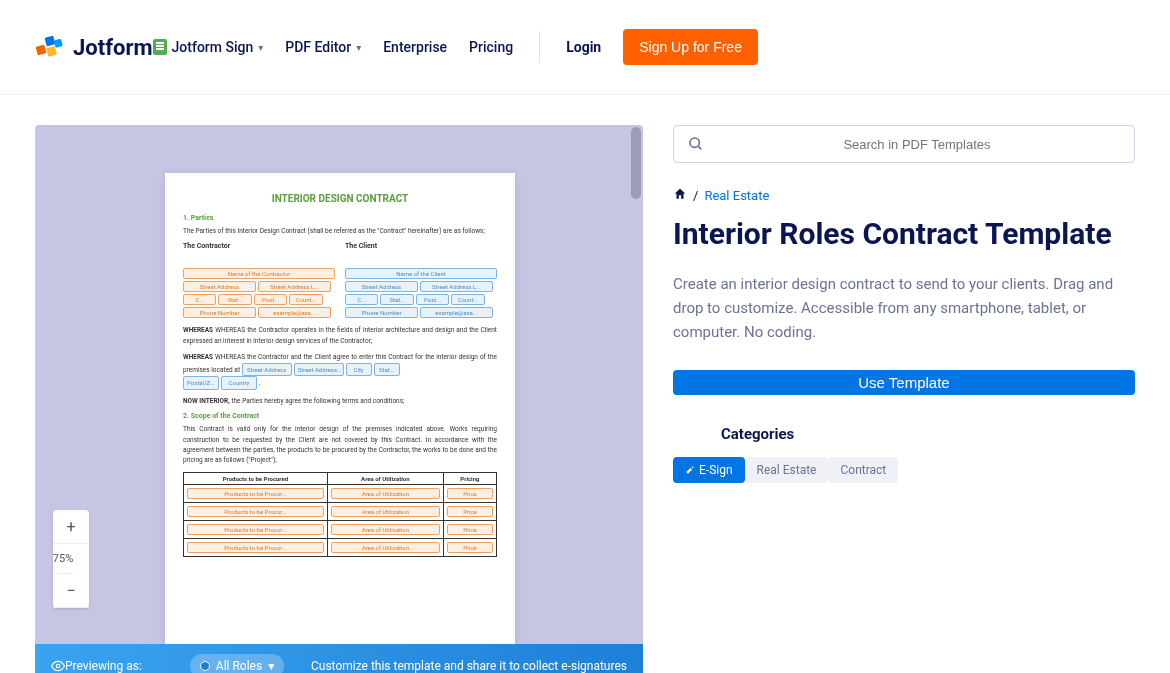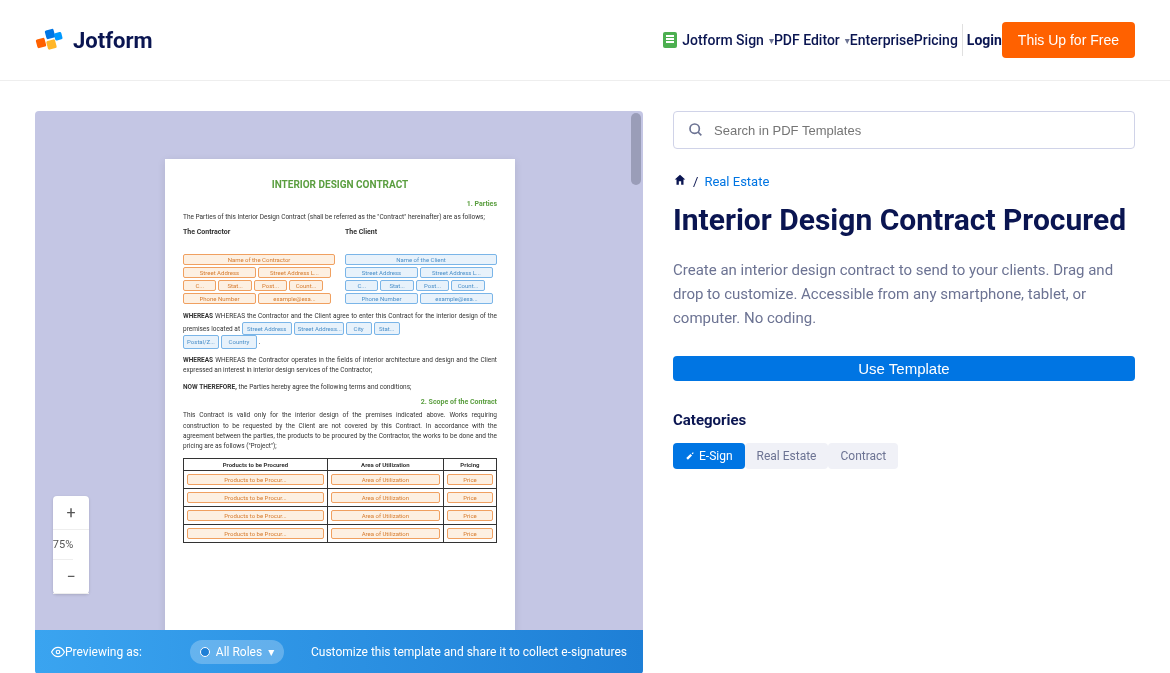--- a/index.html
+++ b/index.html
@@ -1,43 +1,43 @@
 <!DOCTYPE html>
 <html><head>
 <meta charset="utf-8">
 <style>
 * { margin: 0; padding: 0; box-sizing: border-box; }
 body { font-family: -apple-system, BlinkMacSystemFont, "Segoe UI", Roboto, sans-serif; background: #fff; width: 1170px; height: 673px; overflow: hidden; }
 
 
-.header { display: flex; align-items: center; justify-content: space-between; padding: 22px 35px; border-bottom: 1px solid #eee; }
+.header { display: flex; align-items: center; padding: 29px 35px; border-bottom: 1px solid #eee; }
 .logo { display: flex; align-items: center; gap: 8px; }
 .logo-icon { width: 30px; height: 30px; }
 .logo-text { font-size: 22px; font-weight: 700; color: #0a1551; }
-.nav { display: flex; align-items: center; }
+.nav { display: flex; align-items: center; gap: 22px; }
 .nav-item { display: flex; align-items: center; gap: 5px; color: #0a1551; font-size: 14px; font-weight: 500; cursor: pointer; }
 .nav-item .chev { font-size: 10px; color: #6c7393; }
 .sign-icon { width: 14px; height: 16px; background: #4caf50; border-radius: 2px; position: relative; }
 .sign-icon::after { content: ""; position: absolute; left: 3px; top: 3px; width: 8px; height: 2px; background: #fff; box-shadow: 0 3px 0 #fff, 0 6px 0 #fff; }
 .divider { width: 1px; height: 32px; background: #e0e0e0; margin: 0 4px; }
 .login { color: #0a1551; font-size: 14px; font-weight: 700; cursor: pointer; }
 .signup-btn { background: #ff6100; color: #fff; border: none; padding: 10px 16px; border-radius: 4px; font-size: 14px; font-weight: 500; cursor: pointer; }
 
 
 .main { display: flex; padding: 30px 35px 0; gap: 30px; }
 .preview-panel { position: relative; width: 608px; height: 563px; background: #c4c6e4; border-radius: 4px; overflow: hidden; }
 .preview-scroll { position: absolute; right: 2px; top: 2px; width: 10px; height: 72px; background: #9a9db8; border-radius: 5px; }
 .zoom-controls { position: absolute; left: 18px; bottom: 80px; display: flex; flex-direction: column; background: #fff; border-radius: 4px; box-shadow: 0 1px 3px rgba(0,0,0,0.15); }
 .zoom-btn { width: 36px; height: 34px; display: flex; align-items: center; justify-content: center; font-size: 16px; color: #555; cursor: pointer; border-bottom: 1px solid #eee; }
 .zoom-level { width: 20px; height: 30px; display: flex; align-items: center; justify-content: center; font-size: 11px; color: #555; border-bottom: 1px solid #eee; }
 
 
 .doc { position: absolute; left: 130px; top: 48px; width: 350px; height: 520px; background: #fff; box-shadow: 0 2px 8px rgba(0,0,0,0.1); padding: 20px 18px; font-size: 6.5px; color: #333; overflow: hidden; }
 .doc-title { text-align: center; color: #5a9e3f; font-size: 10px; font-weight: 700; margin-bottom: 10px; }
-.doc-section { color: #5a9e3f; font-weight: 700; font-size: 7px; margin: 6px 0 4px; text-align: right; }
+.doc-section { color: #5a9e3f; font-weight: 700; font-size: 7px; margin: 6px 0 4px; }
 .doc-text { line-height: 1.6; text-align: justify; margin-bottom: 6px; }
 .doc-cols { display: flex; gap: 10px; margin-bottom: 5px; }
 .doc-col { flex: 1; }
 .doc-col-head { font-weight: 700; font-size: 7px; margin-bottom: 18px; }
 .field-row { display: flex; gap: 2px; margin-bottom: 2px; flex-wrap: wrap; }
 .field { border: 1px solid #f0a060; background: #fdf0e2; color: #d67b2e; border-radius: 2px; padding: 1px 3px; font-size: 6px; text-align: center; overflow: hidden; white-space: nowrap; }
 .field.blue { border-color: #7ab5e8; background: #e8f2fb; color: #4a8fc9; }
 .field.w-full { flex: 1; }
 .field.w-half { width: 48%; }
 .field.w-sm { width: 22%; }
@@ -51,29 +51,29 @@
 .bottom-bar { position: absolute; bottom: 0; left: 0; right: 0; height: 44px; background: linear-gradient(90deg, #3aa4f0, #1e7fd6); display: flex; align-items: center; justify-content: space-between; padding: 0 16px; color: #fff; font-size: 12px; }
 .preview-as { display: flex; align-items: center; }
 .eye-icon { width: 14px; height: 14px; }
 .roles-select { background: rgba(255,255,255,0.25); border-radius: 12px; padding: 5px 10px; display: flex; align-items: center; gap: 6px; color: #fff; margin-left: 48px; }
 .roles-circle { width: 10px; height: 10px; border-radius: 50%; background: #1e7fd6; border: 1px solid #fff; }
 
 
 .right-panel { flex: 1; }
 .search-box { display: flex; align-items: center; gap: 10px; border: 1px solid #d0d3e8; border-radius: 4px; padding: 10px 14px; margin-bottom: 24px; }
 .search-icon { width: 16px; height: 16px; color: #6c7393; }
-.search-input { border: none; outline: none; font-size: 13px; color: #6d28d9; flex: 1; background: transparent; }
+.search-input { border: none; outline: none; font-size: 13px; color: #6d28d9; flex: 1; background: transparent; text-align: center; }
 .breadcrumb { display: flex; align-items: center; gap: 6px; font-size: 13px; margin-bottom: 12px; }
 .home-icon { color: #0a1551; }
 .breadcrumb-sep { color: #0a1551; }
 .breadcrumb-link { color: #0075e3; }
 .title { font-size: 30px; font-weight: 700; color: #0a1551; line-height: 1.2; margin-bottom: 20px; }
 .desc { font-size: 15px; color: #6c7393; line-height: 1.6; margin-bottom: 26px; }
 .use-btn { width: 100%; background: #0075e3; color: #fff; border: none; padding: 4px; border-radius: 4px; font-size: 15px; font-weight: 500; cursor: pointer; margin-bottom: 30px; }
-.cat-title { font-size: 15px; font-weight: 700; color: #0a1551; margin-bottom: 14px; }
+.cat-title { font-size: 15px; font-weight: 700; color: #0a1551; margin-bottom: 14px; margin-left: 48px; }
 .tags { display: flex; gap: 0; }
 .tag { padding: 6px 12px; border-radius: 4px; font-size: 12px; background: #f0f1f7; color: #6c7393; cursor: pointer; display: flex; align-items: center; gap: 4px; }
 .tag.active { background: #0075e3; color: #fff; }
 .tag-icon { width: 10px; height: 10px; }
 </style>
 </head>
 <body>
 
 <div class="header">
   <div class="logo">
@@ -96,21 +96,21 @@
       <span class="chev">▾</span>
     </div>
     <div class="nav-item">
       <span>Enterprise</span>
     </div>
     <div class="nav-item">
       <span>Pricing</span>
     </div>
     <div class="divider"></div>
     <div class="login">Login</div>
-    <button class="signup-btn">This Up for Free</button>
+    <button class="signup-btn">Sign Up for Free</button>
   </div>
 </div>
 
 <div class="main">
 
   <div class="preview-panel">
     <div class="preview-scroll"></div>
 
     <div class="zoom-controls">
       <div class="zoom-btn">+</div>
@@ -157,34 +157,34 @@
               <div class="field blue w-sm">Stat...</div>
               <div class="field blue w-sm">Post...</div>
               <div class="field blue w-sm">Count...</div>
             </div>
           <div class="field-row">
               <div class="field blue w-half">Phone Number</div>
               <div class="field blue w-half">example@exa...</div>
             </div>
         </div>
       </div>
+      <div class="doc-text"><b>WHEREAS</b> <span>WHEREAS the Contractor operates in the fields of interior architecture and design and the Client expressed an interest in interior design services of the Contractor;</span></div>
       <div class="doc-text"><b>WHEREAS</b> <span>WHEREAS the Contractor and the Client agree to enter this Contract for the interior design of the premises located at </span>
         <span class="inline-fields">
           <span class="field blue" style="width:50px">Street Address</span>
           <span class="field blue" style="width:50px">Street Address...</span>
           <span class="field blue" style="width:26px">City</span>
           <span class="field blue" style="width:26px">Stat...</span>
         </span><br>
         <span class="inline-fields">
           <span class="field blue" style="width:36px">Postal/Z...</span>
           <span class="field blue" style="width:36px">Country</span>
         </span> .
       </div>
-      <div class="doc-text"><b>WHEREAS</b> <span>WHEREAS the Contractor operates in the fields of interior architecture and design and the Client expressed an interest in interior design services of the Contractor;</span></div>
-      <div class="doc-text"><b>NOW THEREFORE,</b> the Parties hereby agree the following terms and conditions;</div>
+      <div class="doc-text"><b>NOW INTERIOR,</b> the Parties hereby agree the following terms and conditions;</div>
       <div class="doc-section">2. Scope of the Contract</div>
       <div class="doc-text">This Contract is valid only for the interior design of the premises indicated above. Works requiring construction to be requested by the Client are not covered by this Contract. In accordance with the agreement between the parties, the products to be procured by the Contractor, the works to be done and the pricing are as follows ("Project");</div>
       <table class="doc-table">
         <tbody>
             <tr>
               <th>Products to be Procured</th>
               <th>Area of Utilization</th>
               <th>Pricing</th>
             </tr>
         <tr>
@@ -262,21 +262,21 @@
     </div>
     <div class="breadcrumb">
       <span class="home-icon">
         <svg width="14" height="14" viewBox="0 0 24 24" fill="#0a1551">
             <path d="M12 3l9 8h-3v9h-4v-6h-4v6H6v-9H3z"></path>
           </svg>
       </span>
       <span class="breadcrumb-sep">/</span>
       <a class="breadcrumb-link">Real Estate</a>
     </div>
-    <h1 class="title">Interior Design Contract Procured</h1>
+    <h1 class="title">Interior Roles Contract Template</h1>
     <p class="desc">Create an interior design contract to send to your clients. Drag and drop to customize. Accessible from any smartphone, tablet, or computer. No coding.</p>
     <button class="use-btn">Use Template</button>
     <div class="cat-title">Categories</div>
     <div class="tags">
       <div class="tag active">
         <svg class="tag-icon" viewBox="0 0 24 24" fill="#fff">
             <path d="M3 17l4 4 10-10-4-4L3 17zm18-12l-2-2-3 3 2 2 3-3z"></path>
           </svg>
         <span>E-Sign</span>
       </div>

